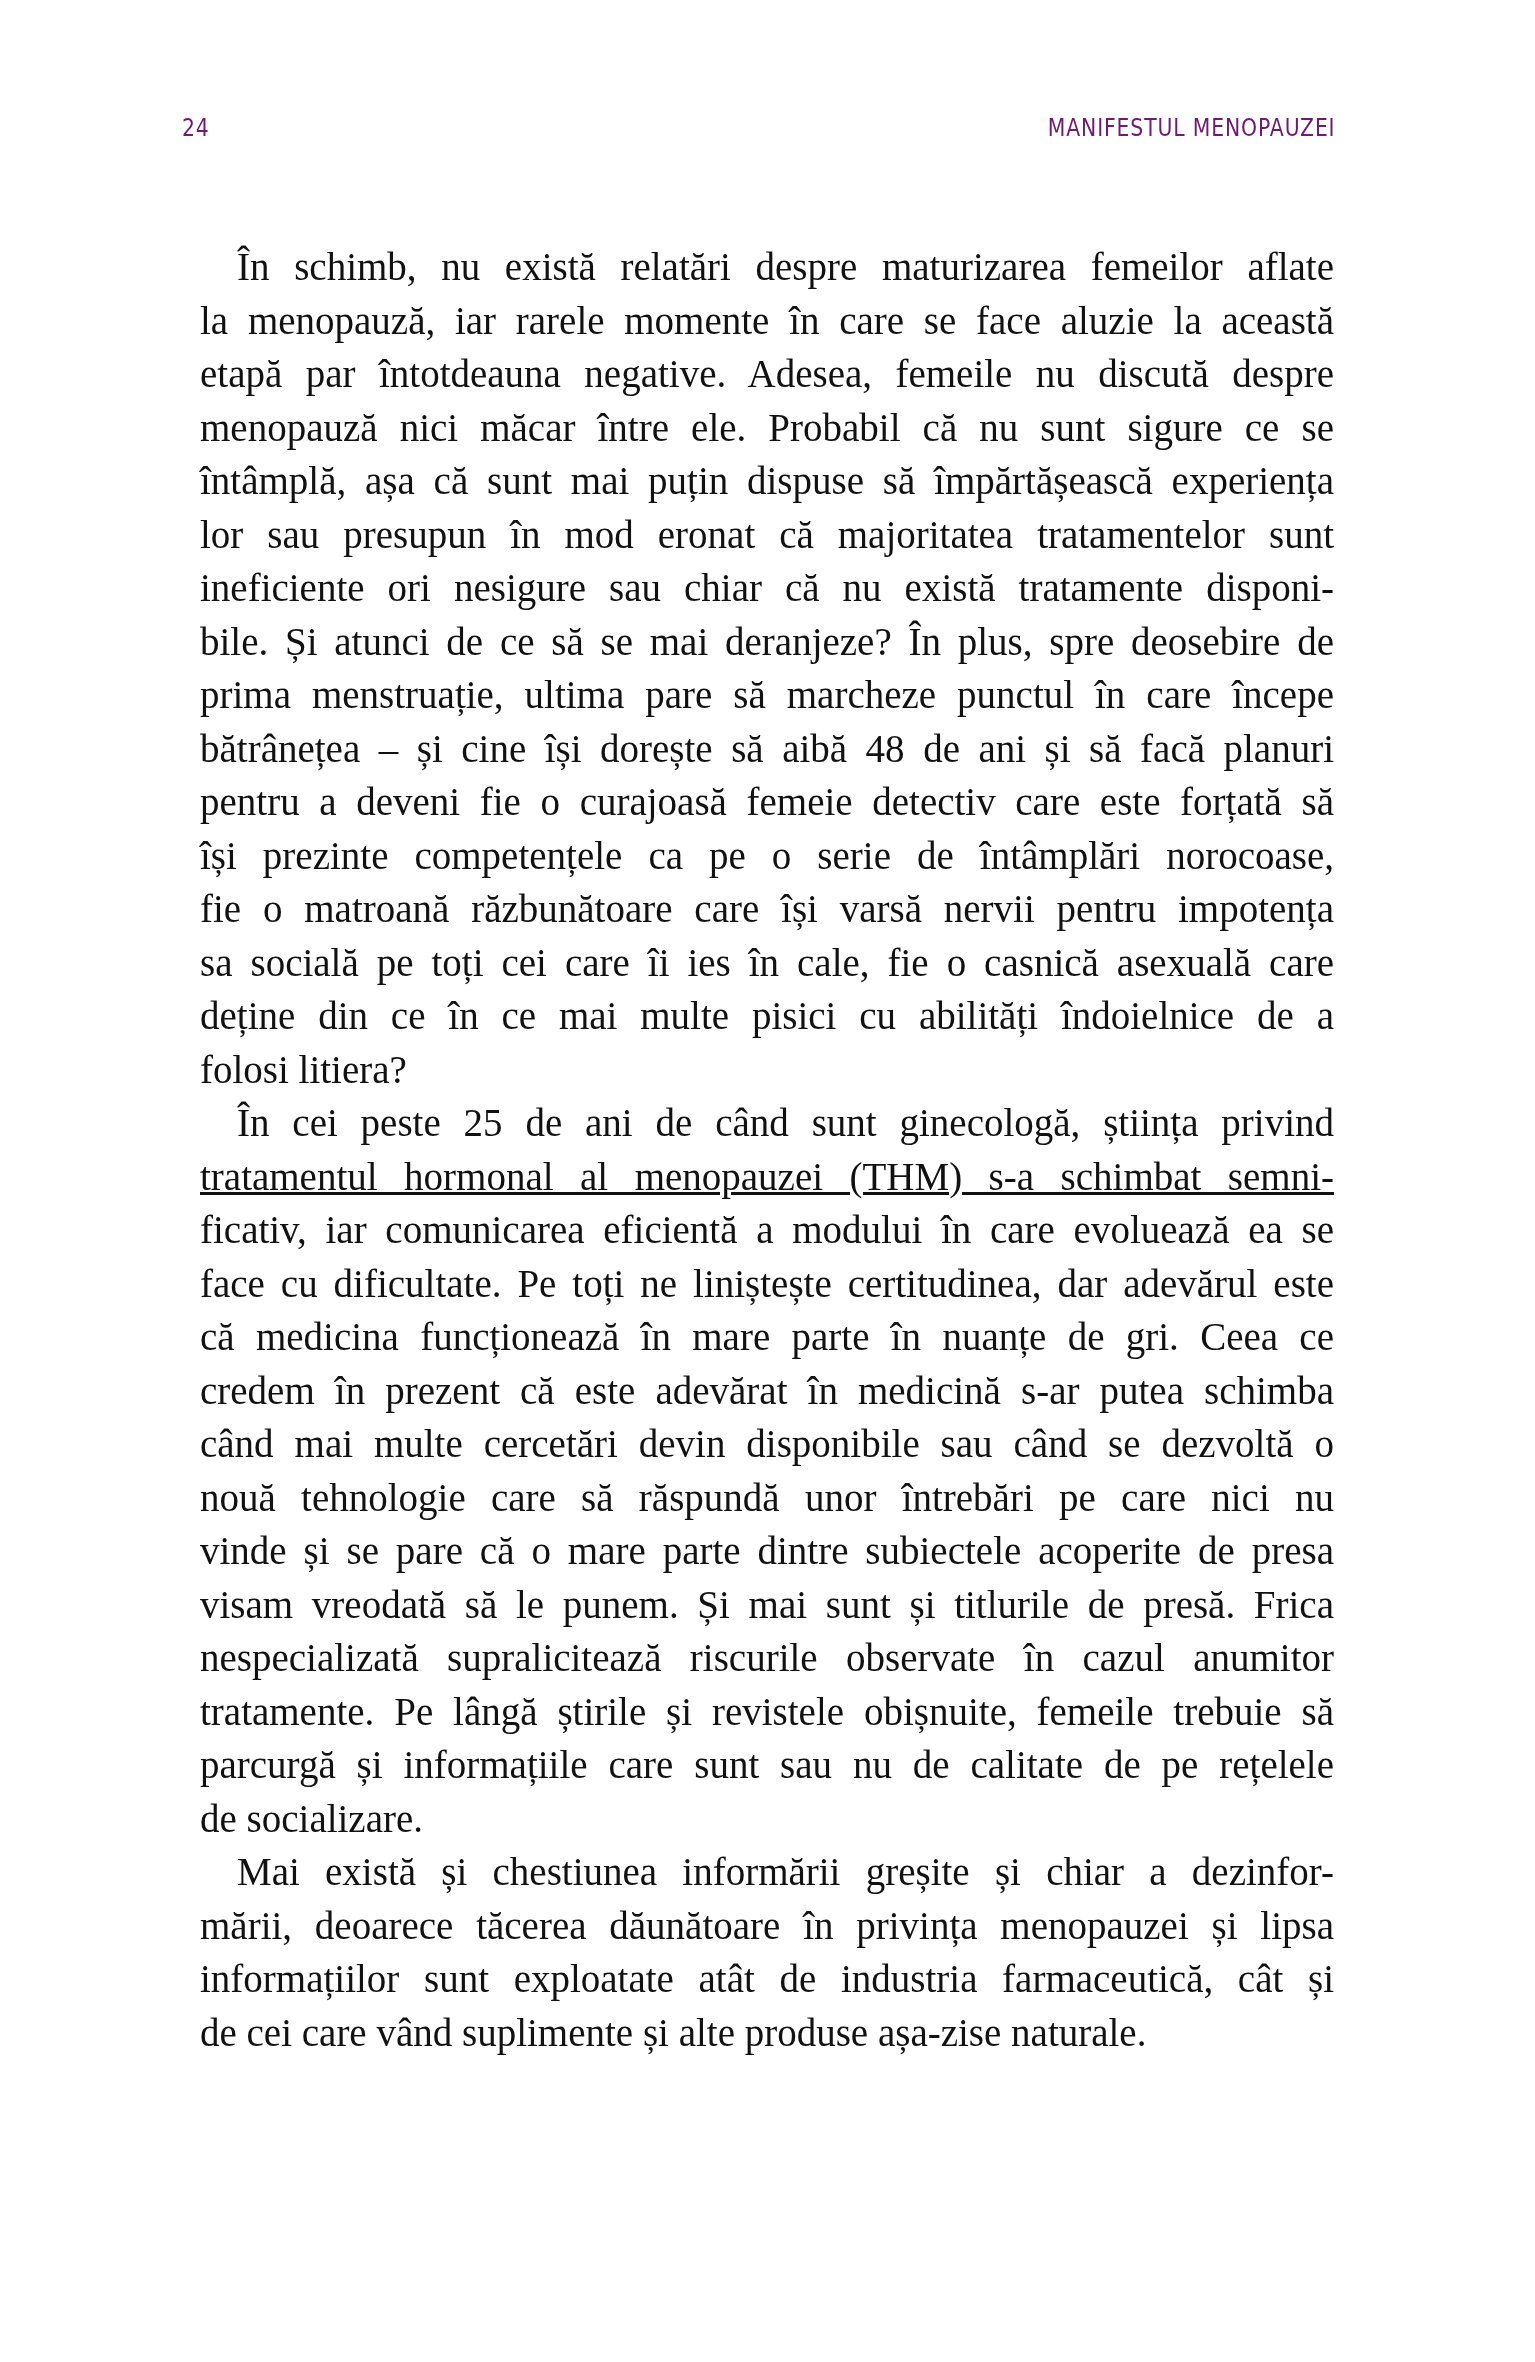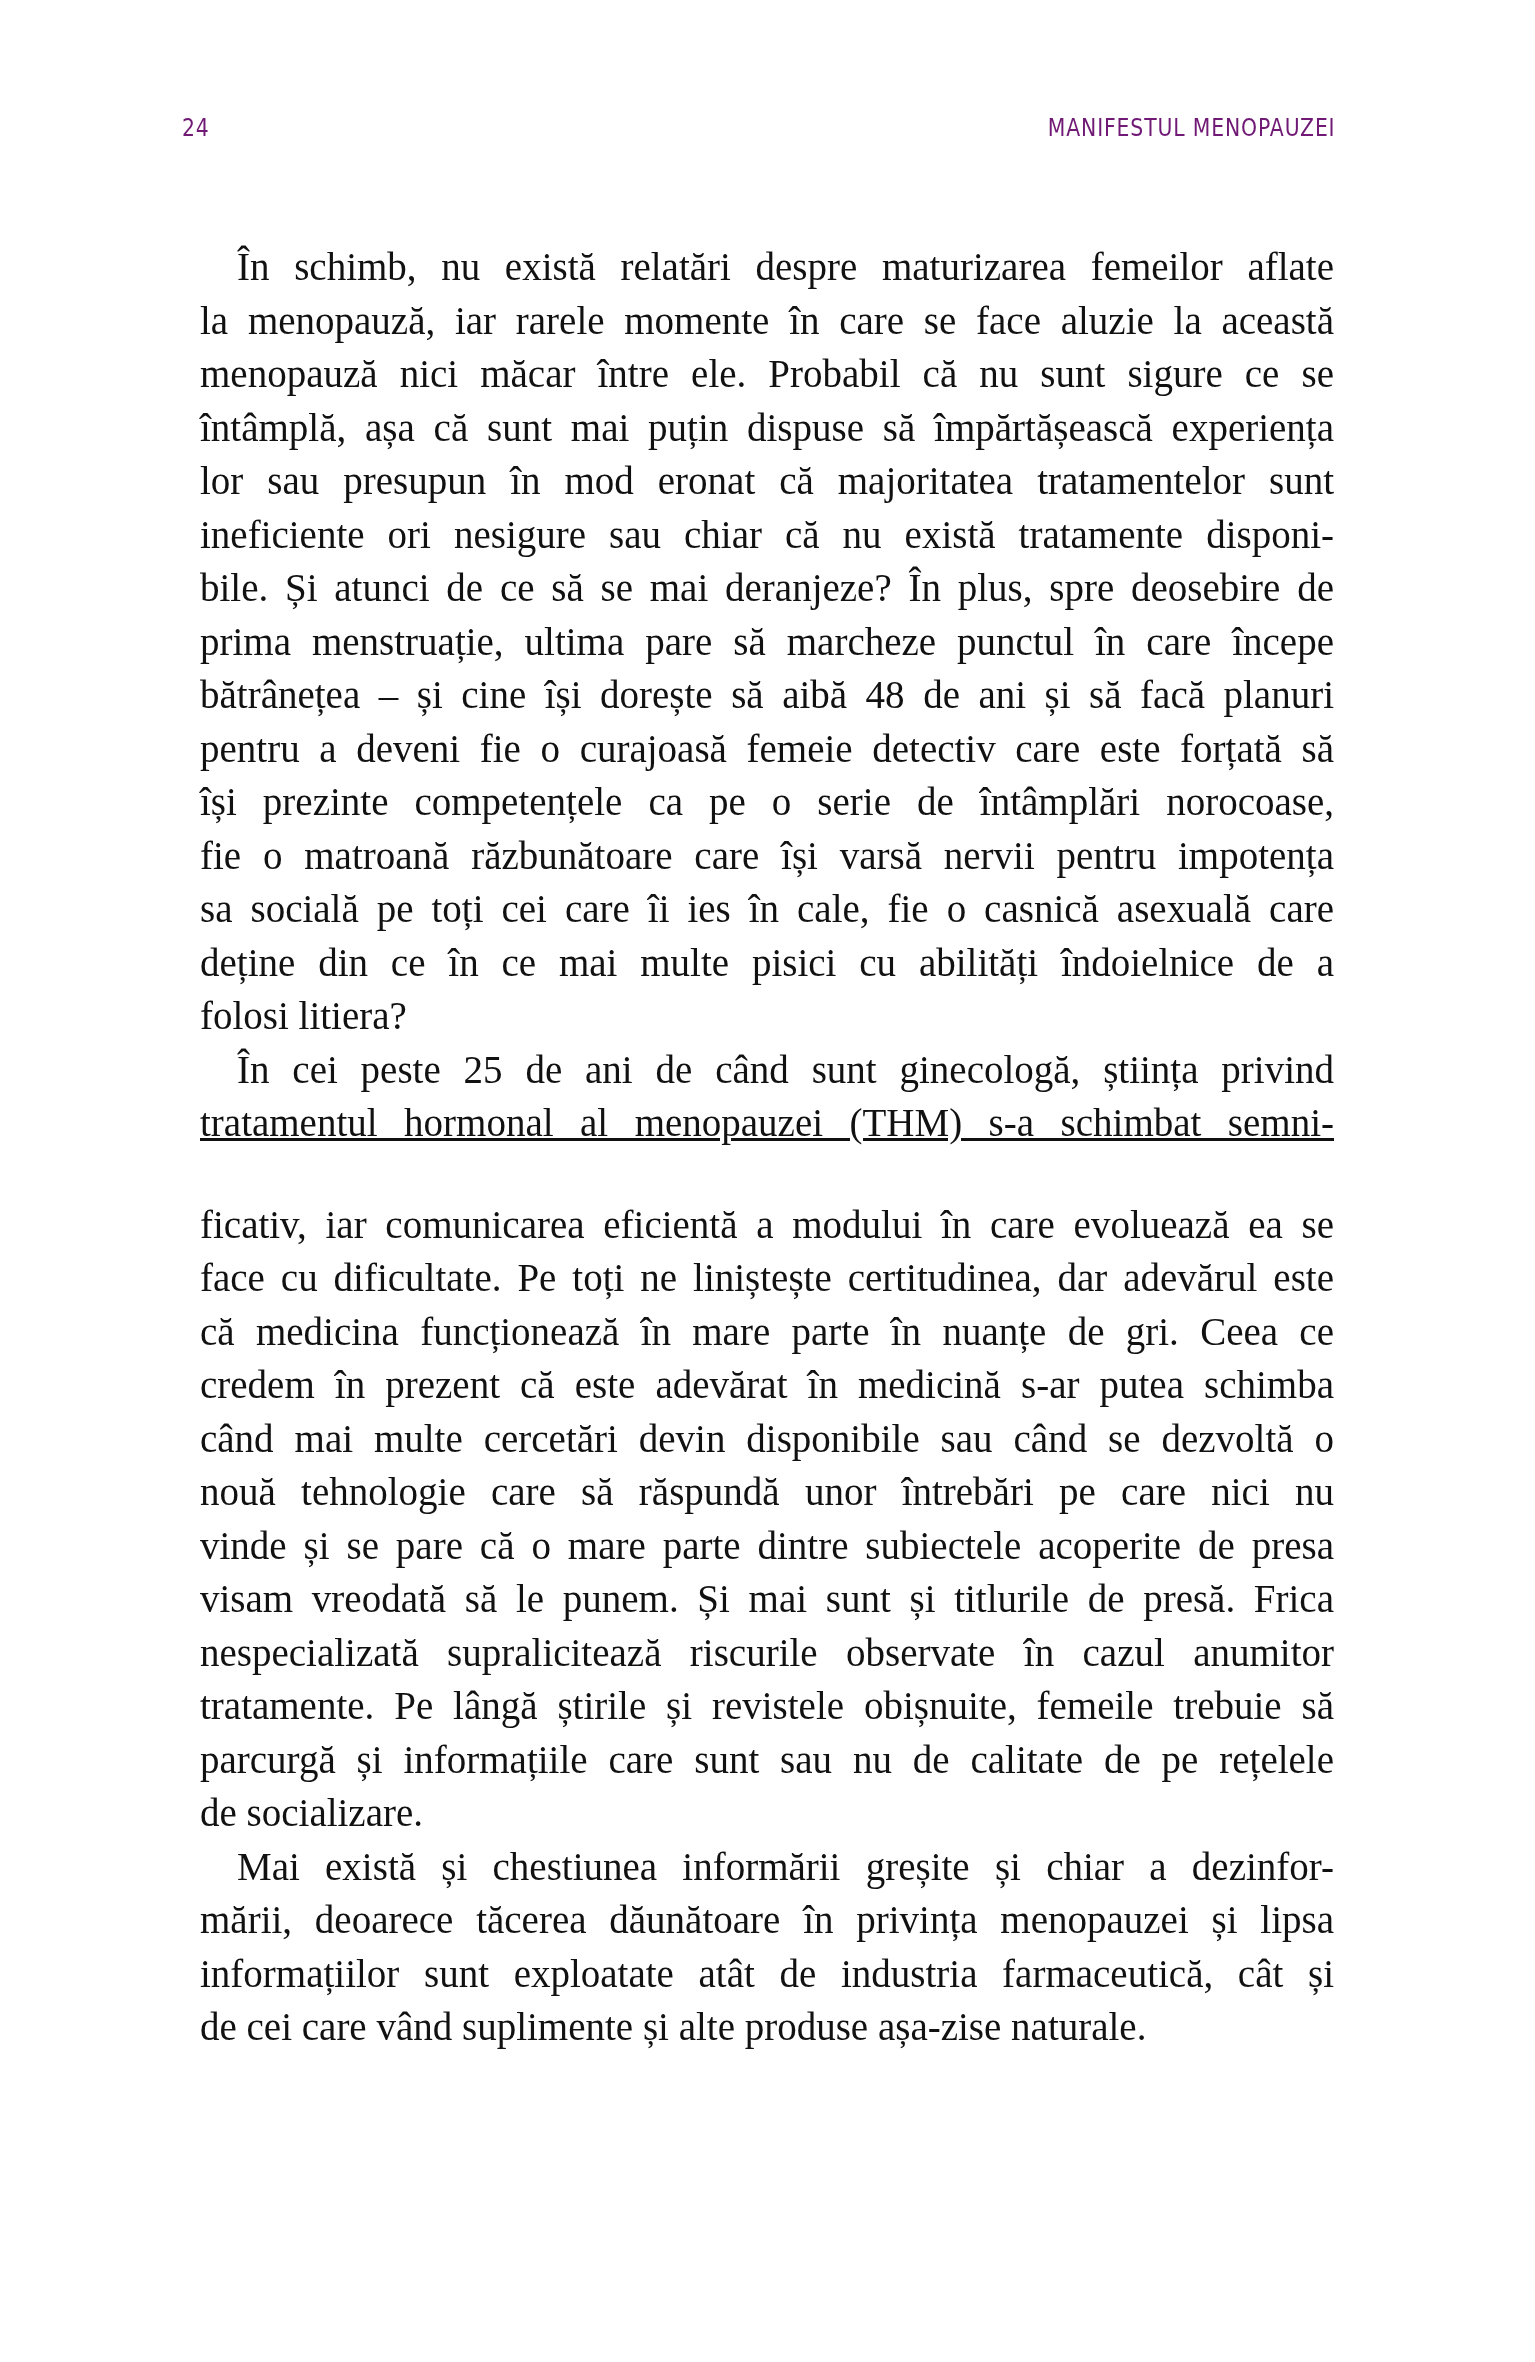--- a/index.html
+++ b/index.html
@@ -72,38 +72,39 @@
 
 <div class="running-header">
   <span class="page-number">24</span>
   <span class="running-title">MANIFESTUL MENOPAUZEI</span>
 </div>
 
 <div class="body-text">
   <div class="paragraph">
       <span class="line indent" style="display: block; white-space: nowrap; word-spacing: 0px;">În schimb, nu există relatări despre maturizarea femeilor aflate</span>
       <span class="line" style="display: block; white-space: nowrap; word-spacing: 0px;">la menopauză, iar rarele momente în care se face aluzie la această</span>
+      <span class="line" style="display: block; white-space: nowrap; word-spacing: 0px;">etapă par întotdeauna negative. Adesea, femeile nu discută despre</span>
       <span class="line" style="display: block; white-space: nowrap; word-spacing: 0px;">menopauză nici măcar între ele. Probabil că nu sunt sigure ce se</span>
       <span class="line" style="display: block; white-space: nowrap; word-spacing: 0px;">întâmplă, așa că sunt mai puțin dispuse să împărtășească experiența</span>
       <span class="line" style="display: block; white-space: nowrap; word-spacing: 0px;">lor sau presupun în mod eronat că majoritatea tratamentelor sunt</span>
       <span class="line" style="display: block; white-space: nowrap; word-spacing: 0px;">ineficiente ori nesigure sau chiar că nu există tratamente disponi-</span>
       <span class="line" style="display: block; white-space: nowrap; word-spacing: 0px;">bile. Și atunci de ce să se mai deranjeze? În plus, spre deosebire de</span>
       <span class="line" style="display: block; white-space: nowrap; word-spacing: 0px;">prima menstruație, ultima pare să marcheze punctul în care începe</span>
       <span class="line" style="display: block; white-space: nowrap; word-spacing: 0px;">bătrânețea – și cine își dorește să aibă 48 de ani și să facă planuri</span>
       <span class="line" style="display: block; white-space: nowrap; word-spacing: 0px;">pentru a deveni fie o curajoasă femeie detectiv care este forțată să</span>
       <span class="line" style="display: block; white-space: nowrap; word-spacing: 0px;">își prezinte competențele ca pe o serie de întâmplări norocoase,</span>
       <span class="line" style="display: block; white-space: nowrap; word-spacing: 0px;">fie o matroană răzbunătoare care își varsă nervii pentru impotența</span>
       <span class="line" style="display: block; white-space: nowrap; word-spacing: 0px;">sa socială pe toți cei care îi ies în cale, fie o casnică asexuală care</span>
       <span class="line" style="display: block; white-space: nowrap; word-spacing: 0px;">deține din ce în ce mai multe pisici cu abilități îndoielnice de a</span>
       <span class="line last">folosi litiera?</span>
     </div>
   <div class="paragraph">
       <span class="line indent" style="display: block; white-space: nowrap; word-spacing: 0px;">În cei peste 25 de ani de când sunt ginecologă, știința privind</span>
       <span class="line" style="display: block; white-space: nowrap; word-spacing: 0px; text-decoration: underline;">tratamentul hormonal al menopauzei (THM) s-a schimbat semni-</span>
-      <span class="line" style="display: block; white-space: nowrap; word-spacing: 0px; margin-top: 48px;">ficativ, iar comunicarea eficientă a modului în care evoluează ea se</span>
+      <span class="line" style="display: block; white-space: nowrap; word-spacing: 0px;">ficativ, iar comunicarea eficientă a modului în care evoluează ea se</span>
       <span class="line" style="display: block; white-space: nowrap; word-spacing: 0px;">face cu dificultate. Pe toți ne liniștește certitudinea, dar adevărul este</span>
       <span class="line" style="display: block; white-space: nowrap; word-spacing: 0px;">că medicina funcționează în mare parte în nuanțe de gri. Ceea ce</span>
       <span class="line" style="display: block; white-space: nowrap; word-spacing: 0px;">credem în prezent că este adevărat în medicină s-ar putea schimba</span>
       <span class="line" style="display: block; white-space: nowrap; word-spacing: 0px;">când mai multe cercetări devin disponibile sau când se dezvoltă o</span>
       <span class="line" style="display: block; white-space: nowrap; word-spacing: 0px;">nouă tehnologie care să răspundă unor întrebări pe care nici nu</span>
       <span class="line" style="display: block; white-space: nowrap; word-spacing: 0px;">vinde și se pare că o mare parte dintre subiectele acoperite de presa</span>
       <span class="line" style="display: block; white-space: nowrap; word-spacing: 0px;">visam vreodată să le punem. Și mai sunt și titlurile de presă. Frica</span>
       <span class="line" style="display: block; white-space: nowrap; word-spacing: 0px;">nespecializată supralicitează riscurile observate în cazul anumitor</span>
       <span class="line" style="display: block; white-space: nowrap; word-spacing: 0px;">tratamente. Pe lângă știrile și revistele obișnuite, femeile trebuie să</span>
       <span class="line" style="display: block; white-space: nowrap; word-spacing: 0px;">parcurgă și informațiile care sunt sau nu de calitate de pe rețelele</span>

